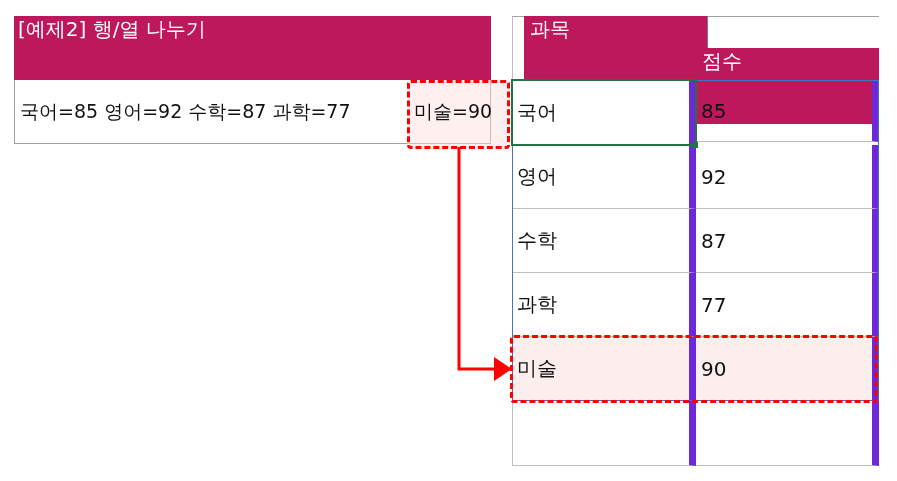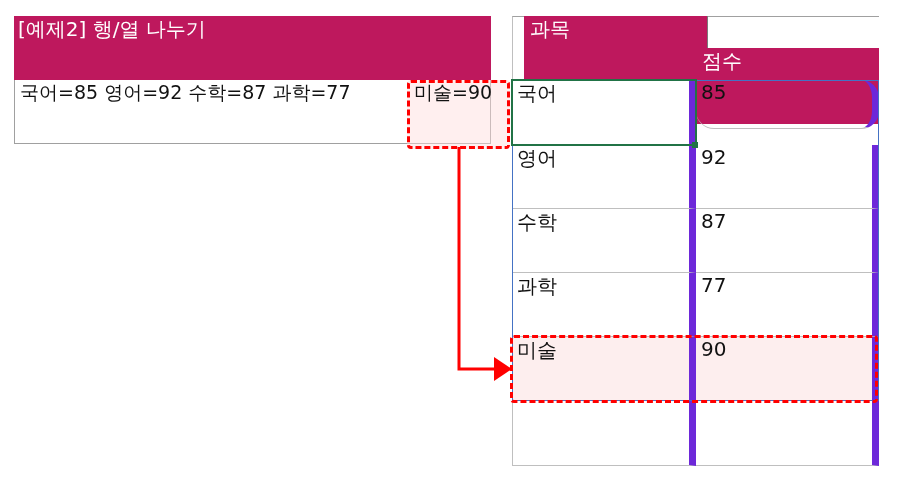--- a/index.html
+++ b/index.html
@@ -1,20 +1,20 @@
 <!DOCTYPE html>
 <html><head>
 <meta charset="utf-8">
 <style>
   html, body { margin: 0; padding: 0; background: #ffffff; }
   body { width: 897px; height: 481px; position: relative; overflow: hidden;
          font-family: "DejaVu Sans", "Liberation Sans", sans-serif; }
   .abs { position: absolute; box-sizing: border-box; }
   .hdr { background: #be185d; color: #ffffff; font-size: 20px; display: flex; align-items: flex-start; padding-left: 4px; }
-  .cell { font-size: 20px; color: #111; display: flex; padding-left: 5px; }
+  .cell { font-size: 20px; color: #111; display: flex; align-items: center; padding-left: 5px; }
   .src-row { border: 1px solid #a0a0a0; border-top: none; background: #fff; }
   .grid { border-right: 7px solid #6d28d9; border-bottom: 1px solid #bfbfbf; }
   .dash { border: 3px dashed #ff0000; border-radius: 4px; background: rgba(255,220,220,0.45); }
 </style>
 </head>
 <body>
 
 <div class="abs hdr" style="left:14px;top:16px;width:477px;height:64px;">
   <span>[예제2] 행/열 나누기</span>
 </div>
@@ -38,21 +38,21 @@
 <div class="abs hdr" style="left:512px;top:16px;width:184px;height:64px;border-right:1px solid #7a7a7a;padding-left:6px;margin-left:12px;">
   <span>과목</span>
 </div>
 <div class="abs hdr" style="left:696px;top:16px;width:183px;height:76px;padding-left:6px;margin-top:32px;">
   <span>점수</span>
 </div>
 
 <div class="abs cell grid" style="left:512px;top:80px;width:184px;height:65px;">
     <span>국어</span>
   </div>
-<div class="abs cell grid" style="left:696px;top:80px;width:183px;height:49px;border-radius:18px;">
+<div class="abs cell grid" style="left:696px;top:80px;width:183px;height:62px;">
     <span>85</span>
   </div>
 
 <div class="abs cell grid" style="left:512px;top:145px;width:184px;height:64px;">
     <span>영어</span>
   </div>
 <div class="abs cell grid" style="left:696px;top:145px;width:183px;height:64px;">
     <span>92</span>
   </div>
 

